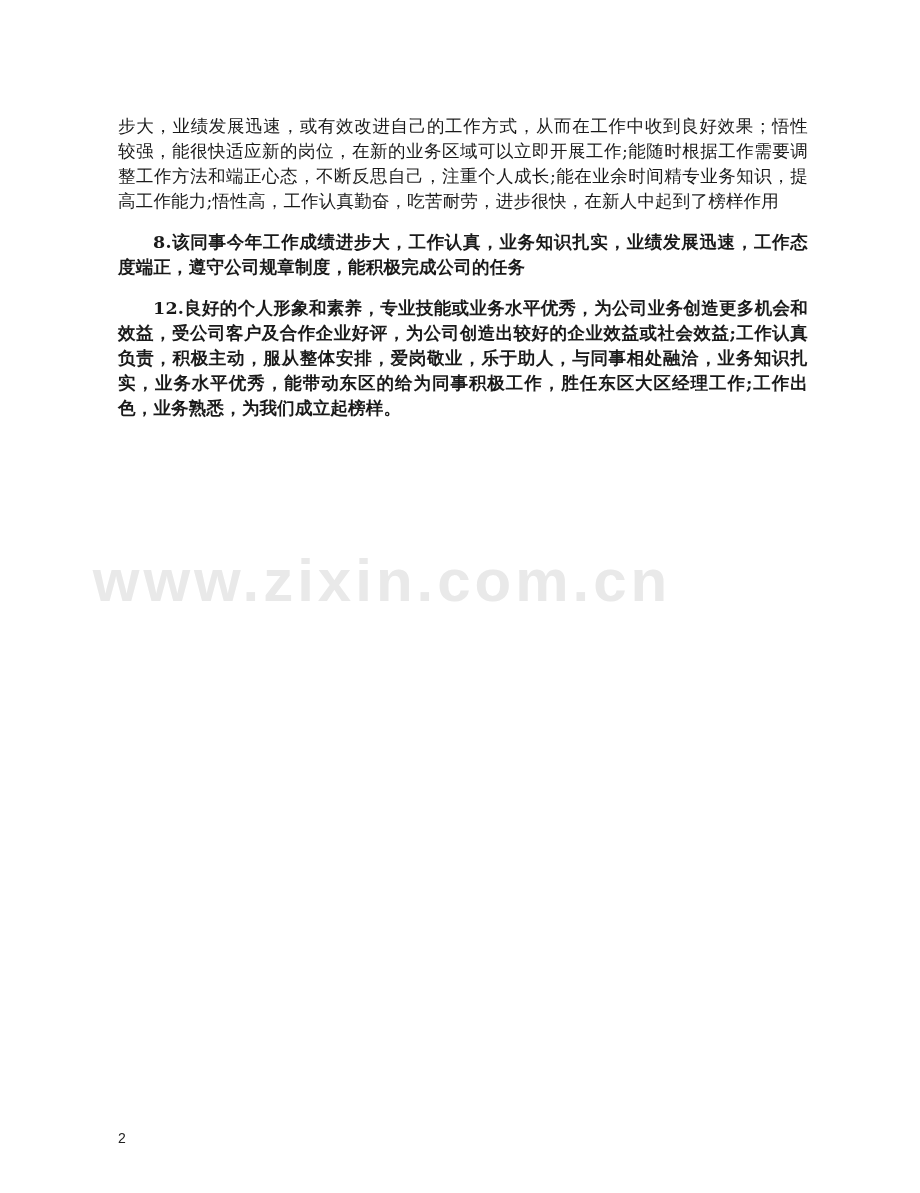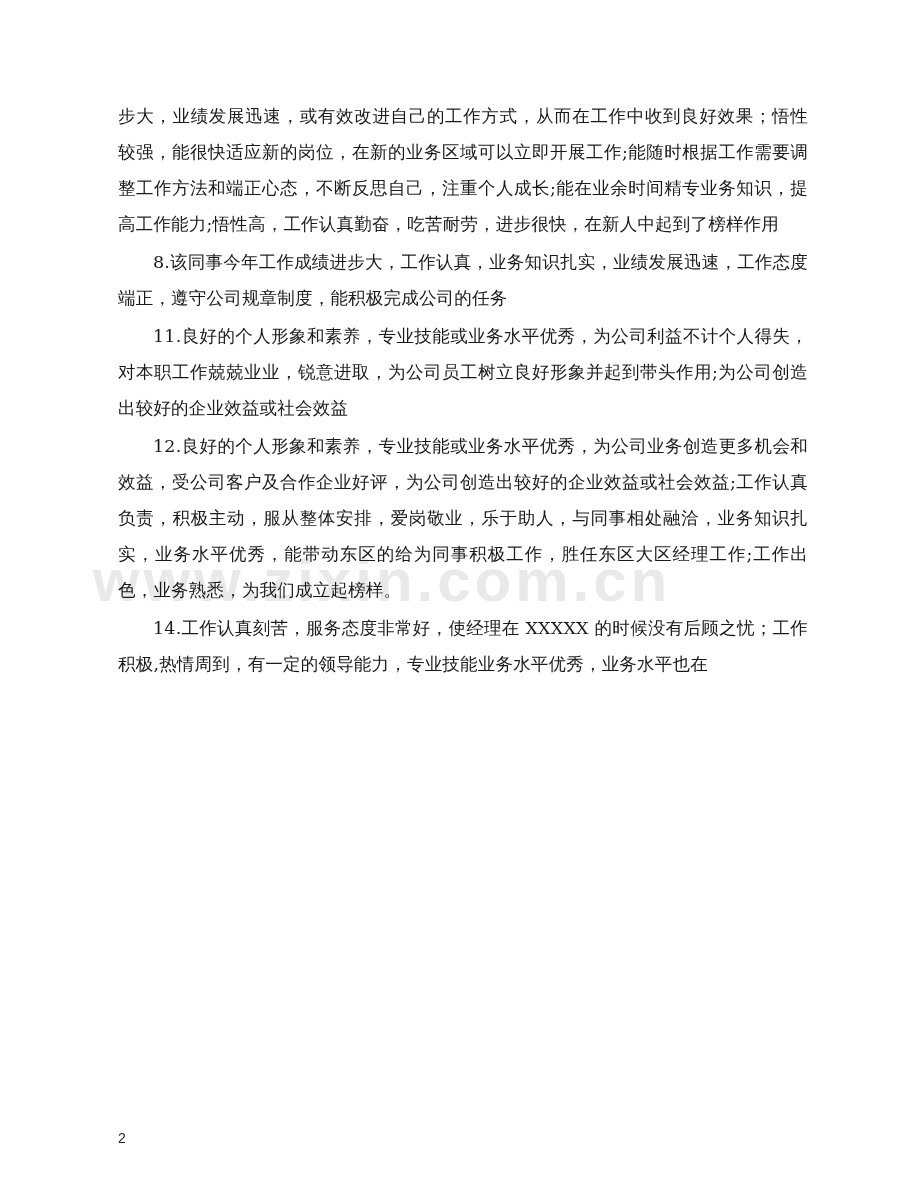--- a/index.html
+++ b/index.html
@@ -35,30 +35,31 @@
     white-space: nowrap;
     transform: translateY(-16px);
   }
   .content {
     position: absolute;
     left: 118px;
     top: 98px;
     width: 690px;
   }
   p {
-    margin: 0 0 2px 0;
+    margin: 16px 0 2px 0;
     font-size: 17.5px;
-    line-height: 36px;
+    line-height: 25px;
     color: #1a1a1a;
     text-align: justify;
     text-justify: inter-ideograph;
     letter-spacing: 0.2px;
   }
   p.indent {
     text-indent: 2em;
+    font-weight: bold;
   }
   .pagenum {
     position: absolute;
     left: 118px;
     top: 1130px;
     font-family: "Liberation Sans", sans-serif;
     font-size: 14px;
     color: #222222;
   }
 </style>
@@ -67,20 +68,18 @@
 
 <div class="page">
 
   <div class="watermark">
     <span>www.zixin.com.cn</span>
   </div>
 
   <div class="content">
     <p>步大，业绩发展迅速，或有效改进自己的工作方式，从而在工作中收到良好效果；悟性较强，能很快适应新的岗位，在新的业务区域可以立即开展工作;能随时根据工作需要调整工作方法和端正心态，不断反思自己，注重个人成长;能在业余时间精专业务知识，提高工作能力;悟性高，工作认真勤奋，吃苦耐劳，进步很快，在新人中起到了榜样作用</p>
     <p class="indent">8.该同事今年工作成绩进步大，工作认真，业务知识扎实，业绩发展迅速，工作态度端正，遵守公司规章制度，能积极完成公司的任务</p>
-    <p class="indent">11.良好的个人形象和素养，专业技能或业务水平优秀，为公司利益不计个人得失，对本职工作兢兢业业，锐意进取，为公司员工树立良好形象并起到带头作用;为公司创造出较好的企业效益或社会效益</p>
     <p class="indent">12.良好的个人形象和素养，专业技能或业务水平优秀，为公司业务创造更多机会和效益，受公司客户及合作企业好评，为公司创造出较好的企业效益或社会效益;工作认真负责，积极主动，服从整体安排，爱岗敬业，乐于助人，与同事相处融洽，业务知识扎实，业务水平优秀，能带动东区的给为同事积极工作，胜任东区大区经理工作;工作出色，业务熟悉，为我们成立起榜样。</p>
-    <p class="indent">14.工作认真刻苦，服务态度非常好，使经理在 XXXXX 的时候没有后顾之忧；工作积极,热情周到，有一定的领导能力，专业技能业务水平优秀，业务水平也在</p>
   </div>
 
   <div class="pagenum">2</div>
 
 </div>
 
 </body></html>

